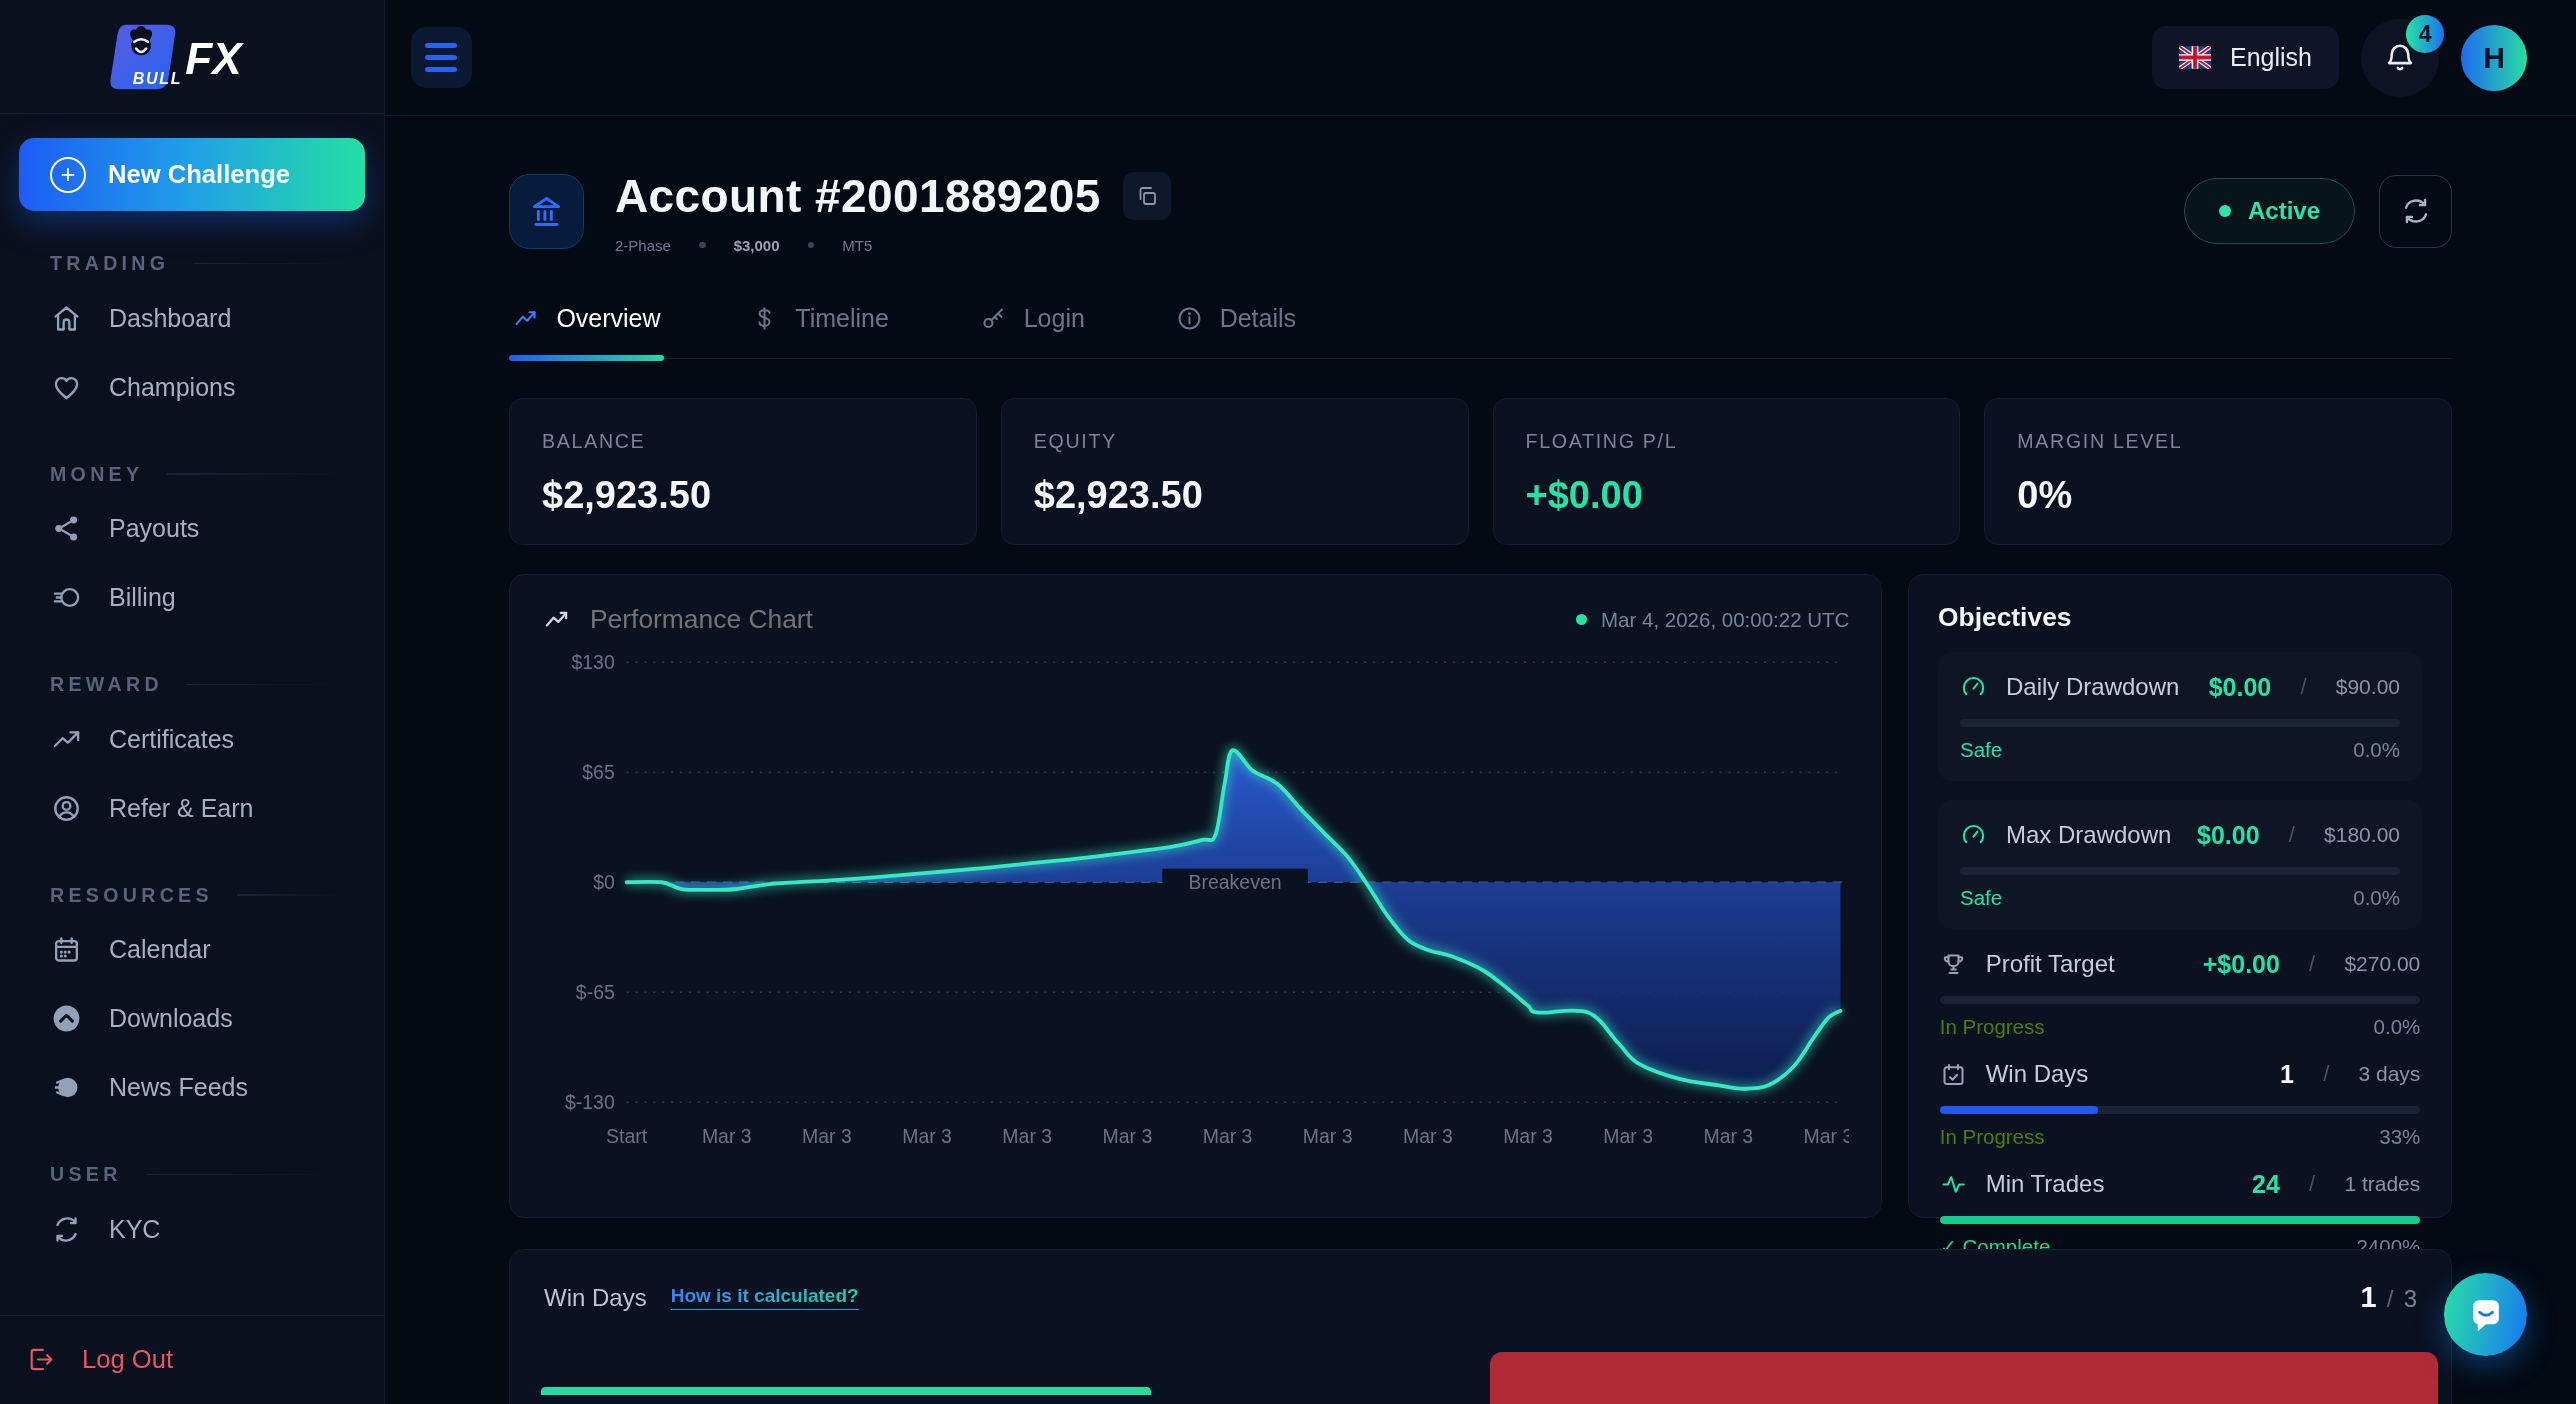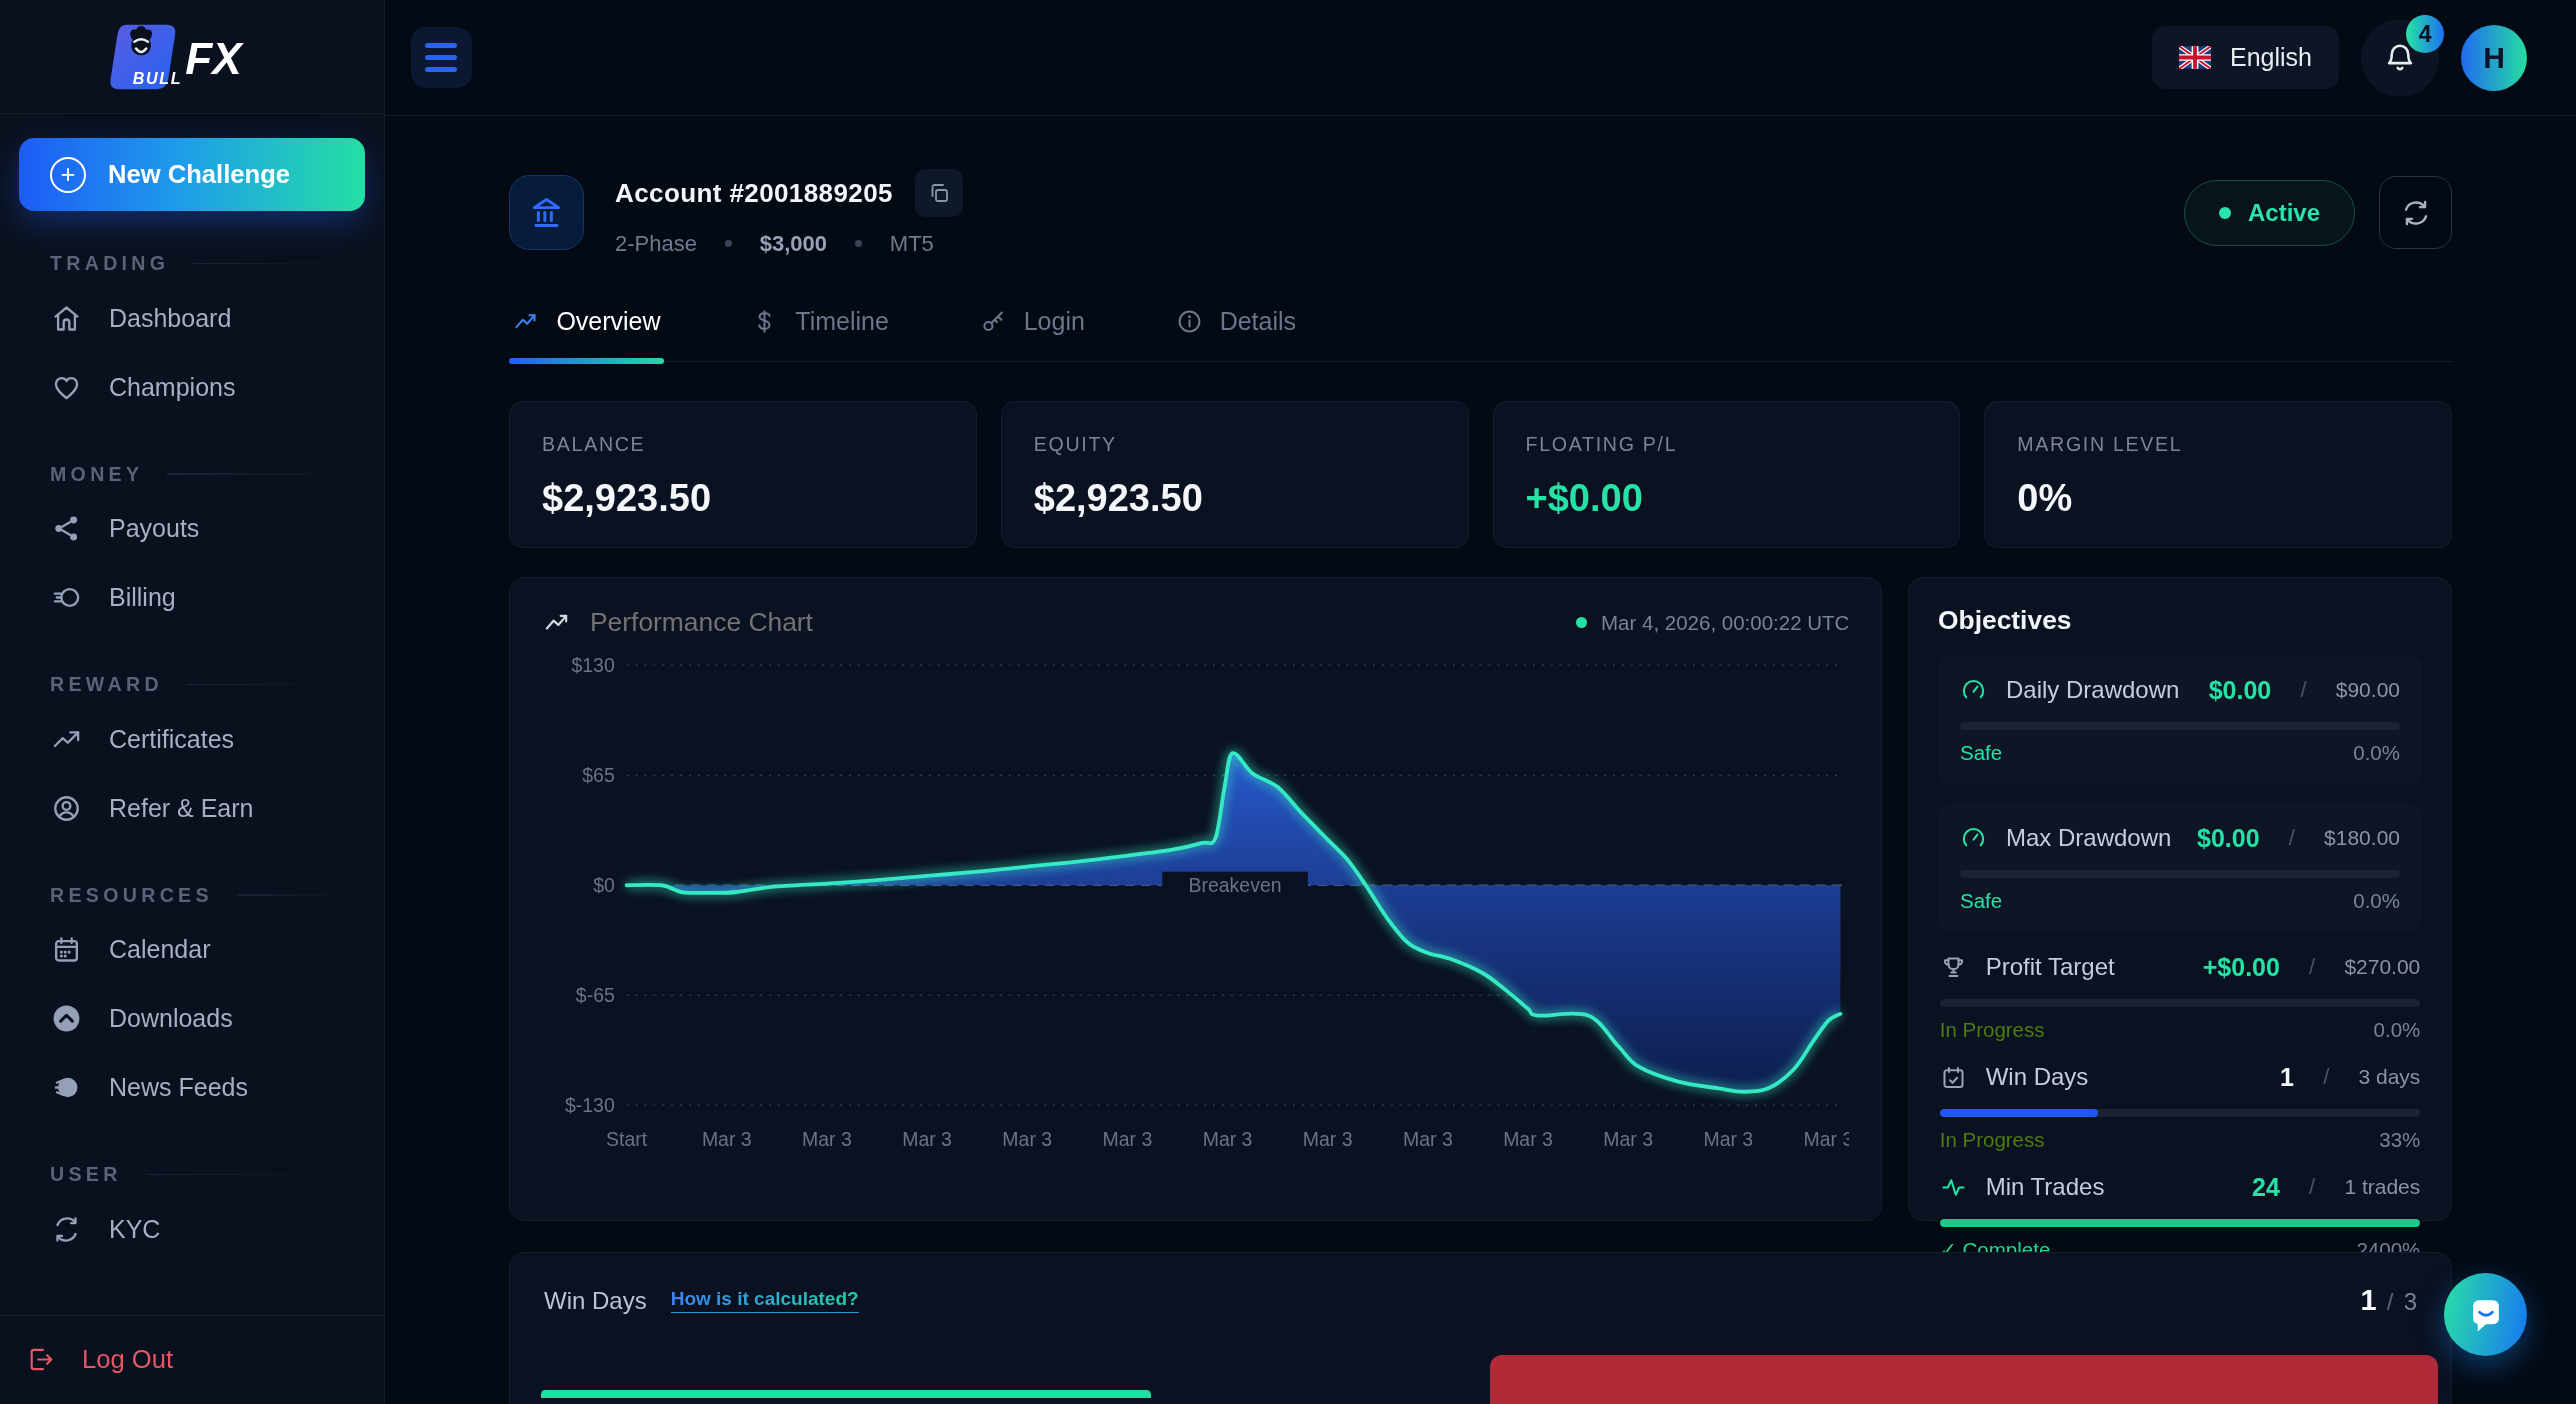--- a/index.html
+++ b/index.html
@@ -45,24 +45,24 @@
   .avatar { width:66px; height:66px; border-radius:50%; background:linear-gradient(90deg,#1f6bf2,#27dd9f); color:#071227; font-size:30px; font-weight:700; display:flex; align-items:center; justify-content:center; cursor:pointer; }
 
   .content { flex:1; padding:53px 124px 0; overflow:hidden; }
 
   
   .acct-row { display:flex; align-items:center; }
   .acct-icon { width:75px; height:75px; border-radius:20.5px; background:#071c3a; border:1.7px solid #17356b; display:flex; align-items:center; justify-content:center; flex-shrink:0; }
   .acct-icon svg { width:39px; height:39px; color:#2e6bff; }
   .acct-info { margin-left:31px; flex:1; }
   .acct-title-row { display:flex; align-items:center; gap:22px; }
-  .acct-title { font-size:26px; font-weight:700; color:#f2f5f9; letter-spacing:0.4px; }
+  .acct-title { font-size:46px; font-weight:700; color:#f2f5f9; letter-spacing:0.4px; }
   .copy-btn { width:48px; height:48px; border-radius:10.2px; background:#0f1828; border:none; cursor:pointer; display:flex; align-items:center; justify-content:center; }
   .copy-btn svg { width:24px; height:24px; color:#8d96a8; }
-  .acct-sub { margin-top:13.6px; font-size:22px; color:#707a8e; display:flex; align-items:center; gap:28px; }
+  .acct-sub { margin-top:13.6px; font-size:15px; color:#707a8e; display:flex; align-items:center; gap:28px; }
   .acct-sub .money { color:#99a2b4; font-weight:600; }
   .dot-sep { width:6.8px; height:6.8px; border-radius:50%; background:#3c4356; }
   .acct-right { display:flex; align-items:center; gap:24px; }
   .active-pill { height:66px; border:1.3px solid #1c4f49; border-radius:34px; background:#071419; display:flex; align-items:center; gap:17px; padding:0 34px; color:#2be3ac; font-size:24px; font-weight:600; }
   .status-dot { width:12px; height:12px; border-radius:50%; background:#2be3ac; }
   .refresh-btn { width:73px; height:73px; border:1.3px solid #2b3547; background:transparent; border-radius:17px; cursor:pointer; display:flex; align-items:center; justify-content:center; }
   .refresh-btn svg { width:32px; height:32px; color:#aab2c2; }
 
   
   .tabs { display:flex; gap:84px; margin-top:38px; border-bottom:0.9px solid #161f30; }

